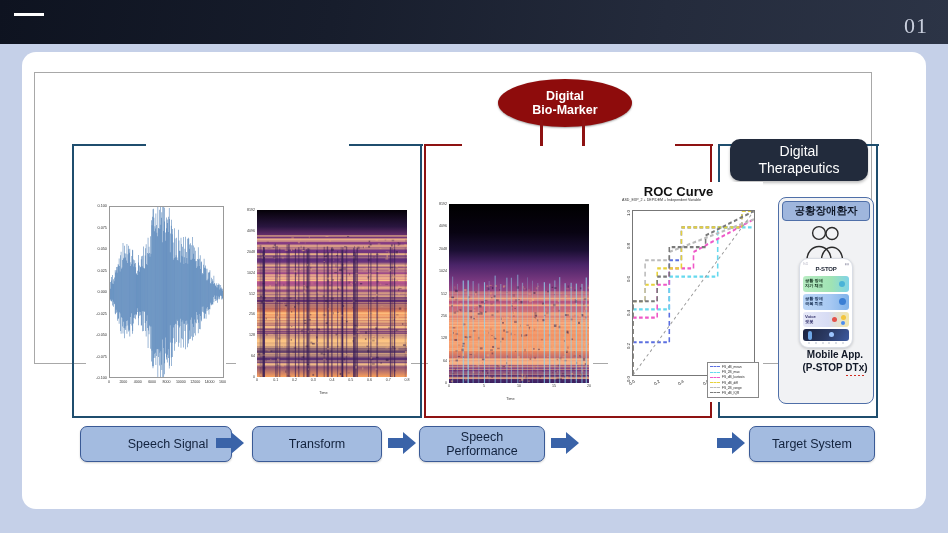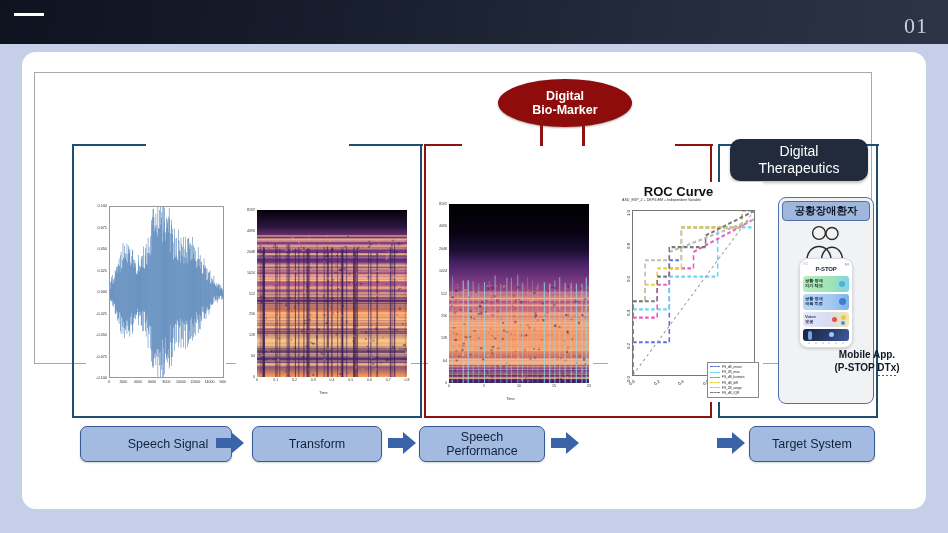--- a/index.html
+++ b/index.html
@@ -174,21 +174,21 @@
   .card3{top:53px;height:15px;background:linear-gradient(90deg,#e7e9f8 0%,#d7dcf4 55%,#f3e6a8 100%);}
   .card4{top:70px;height:12px;background:linear-gradient(120deg,#1a2340 0%,#2b3a63 50%,#3d5aa0 100%);}
   .ctxt{position:absolute;left:2px;top:1.5px;font-size:4.2px;font-weight:bold;line-height:1.25;color:#12301c;}
   .ctxt2{position:absolute;left:2px;top:1.5px;font-size:4.2px;font-weight:bold;line-height:1.25;color:#10294e;}
   .ctxt3{position:absolute;left:2px;top:1.5px;font-size:4.2px;font-weight:bold;line-height:1.25;color:#31306a;}
   .cdot{position:absolute;border-radius:50%;}
   .homebar{position:absolute;left:8px;right:8px;bottom:3px;height:2px;display:flex;justify-content:space-between;}
   .homebar i{width:2px;height:2px;border-radius:50%;background:#cfd4de;display:block;}
   .dtx-cap{
     position:absolute;left:778px;top:349px;width:114px;
-    text-align:center;font-size:10px;font-weight:bold;color:#111827;line-height:1.25;margin-left:32px;
+    text-align:center;font-size:10px;font-weight:bold;color:#111827;line-height:1.25;
   }
   .dtx-cap .squig2{position:relative;display:inline-block;}
   .dtx-cap .squig2::after{
     content:"";position:absolute;left:0;right:0;bottom:-2px;height:3px;
     background-image:radial-gradient(circle at 2px 3px,#d12b1f 1.4px,transparent 1.5px);
     background-size:4px 4px;background-repeat:repeat-x;
   }
 
   
   .flowbox{

